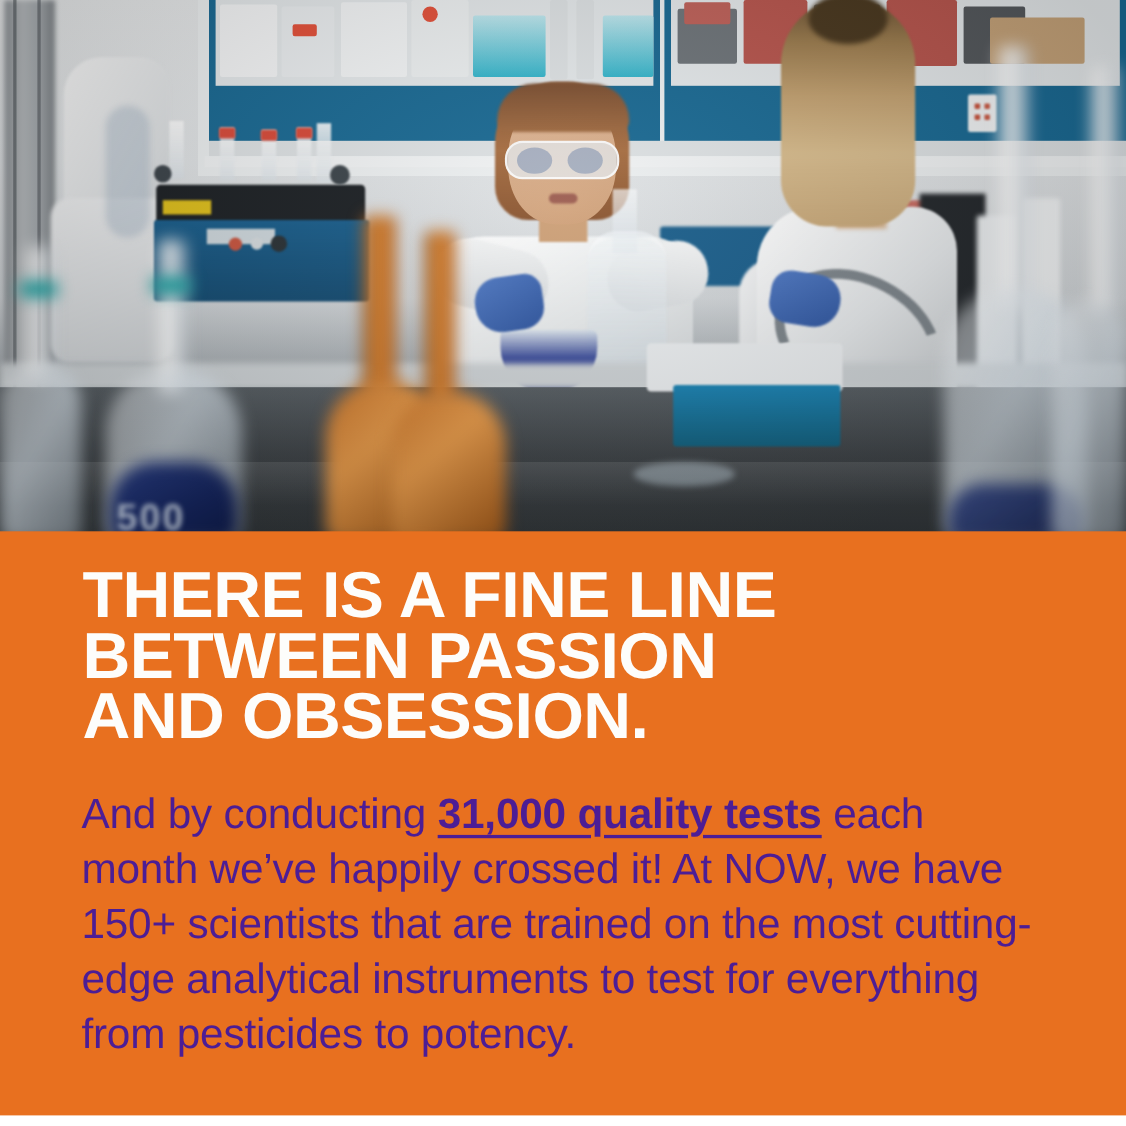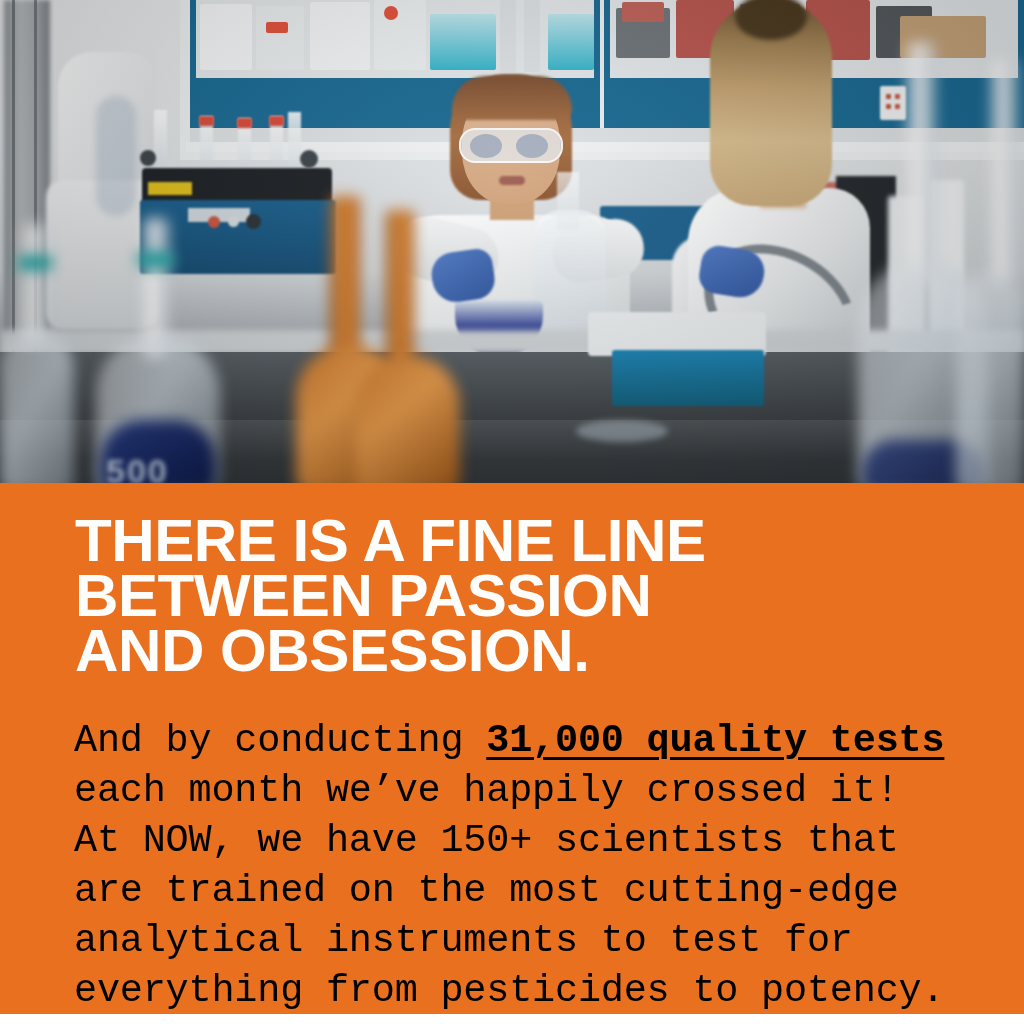--- a/index.html
+++ b/index.html
@@ -151,22 +151,22 @@
     font-weight:700;
     font-size:59px;
     line-height:55px;
     letter-spacing:-0.5px;
     transform:scaleX(1.02);
     transform-origin:left top;
     white-space:pre-line;
   }
   .body-copy {
     position:absolute; left:74px; top:233px; width:880px;
-    color:#000000;
-    font-family:Liberation Mono, monospace;
+    color:#4c1d95;
+    font-family:Liberation Sans, sans-serif;
     font-weight:400;
     font-size:38.5px;
     line-height:50px;
     letter-spacing:-0.2px;
   }
   .body-copy b {
     font-weight:700;
     text-decoration:underline;
     text-underline-offset:6px;
     text-decoration-thickness:3px;

